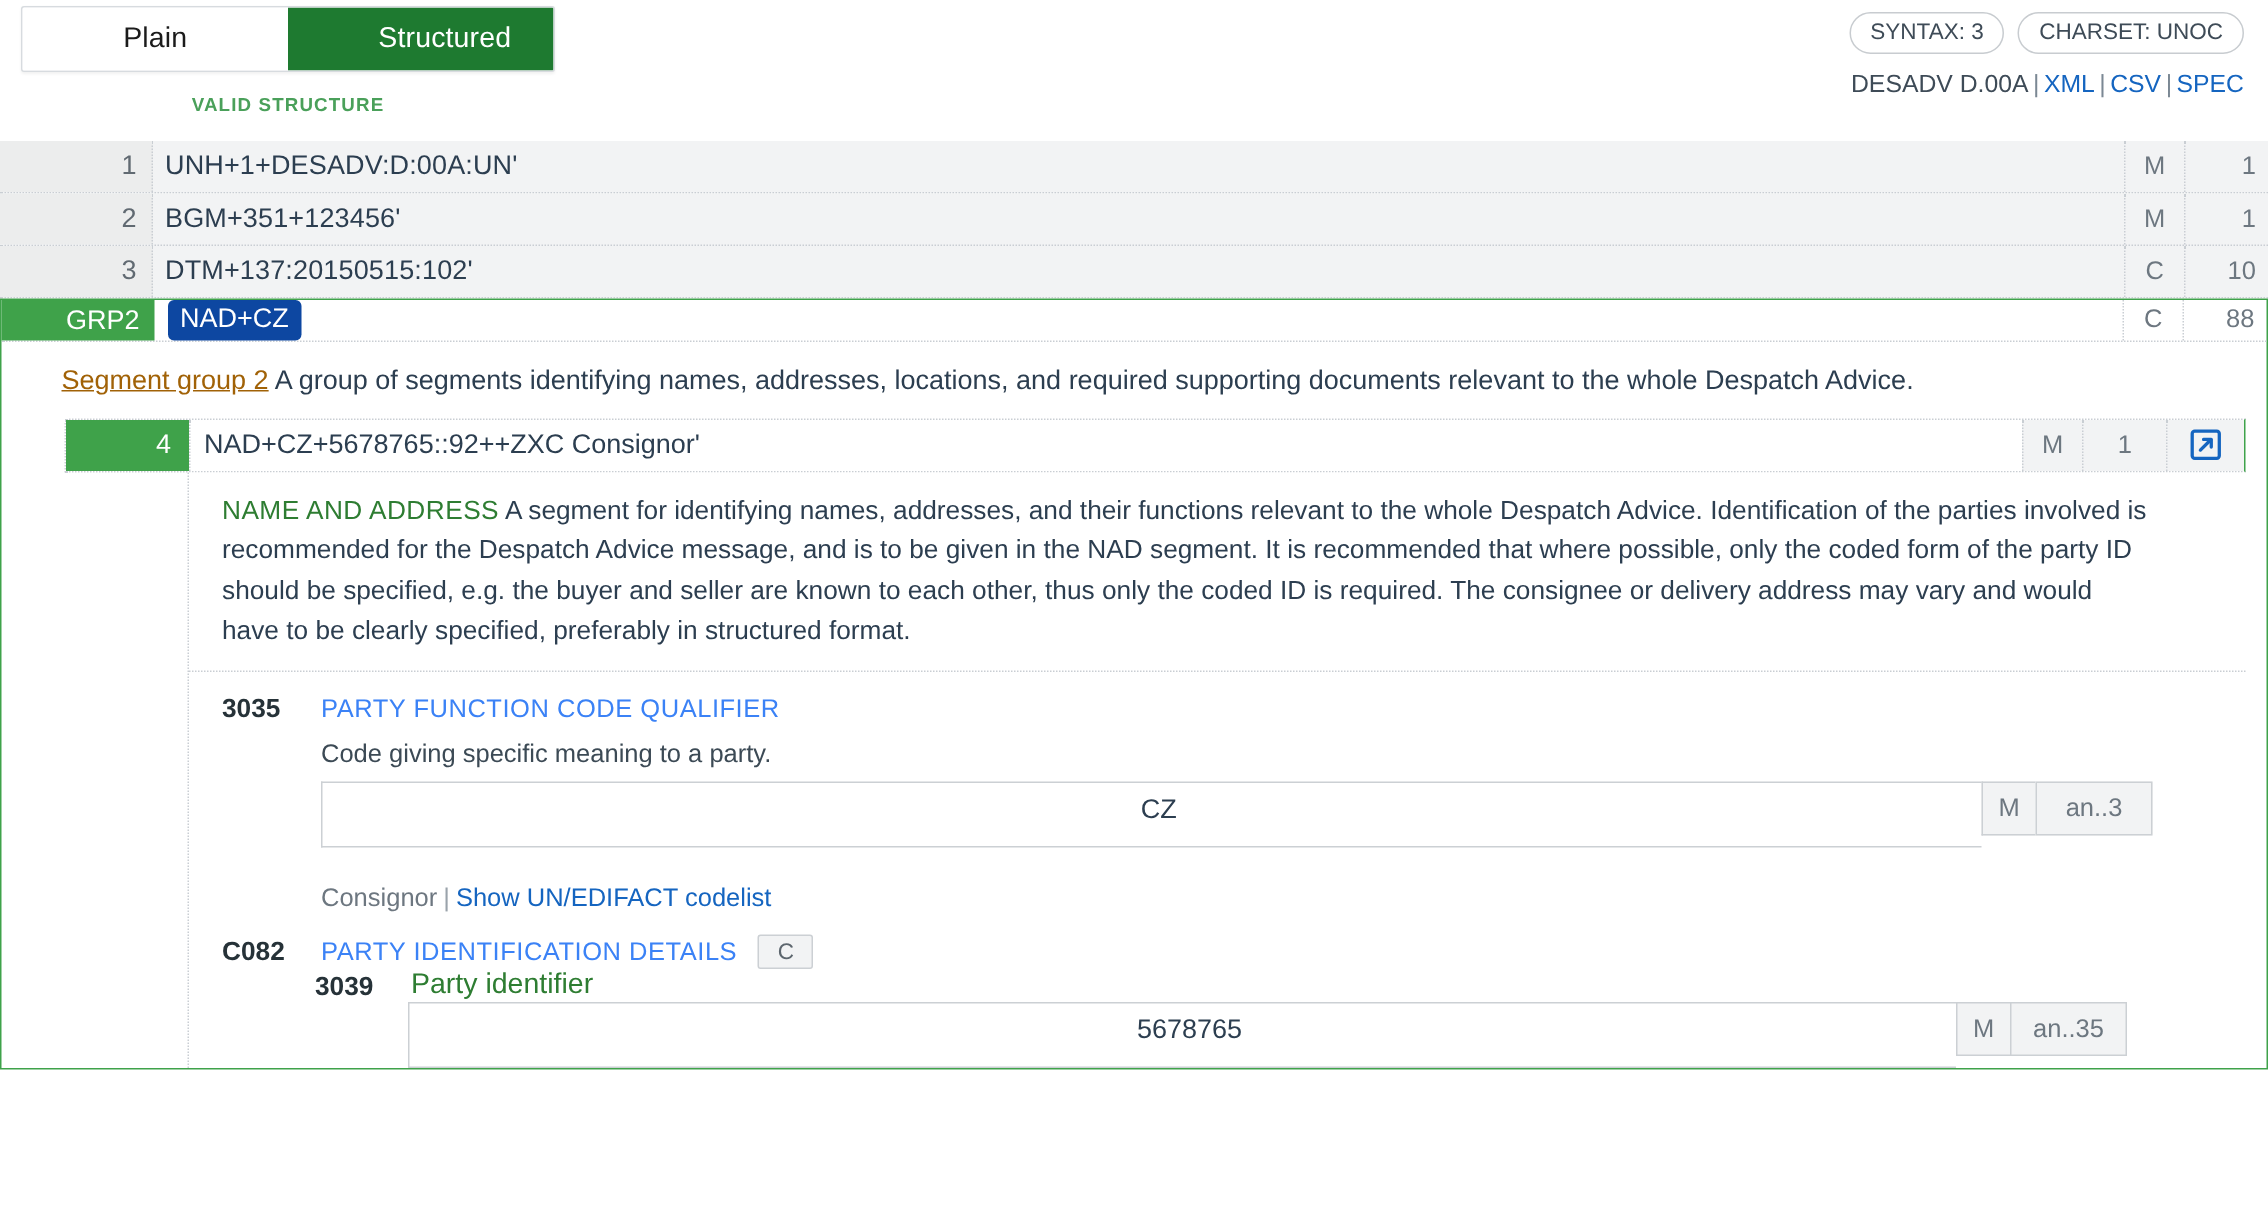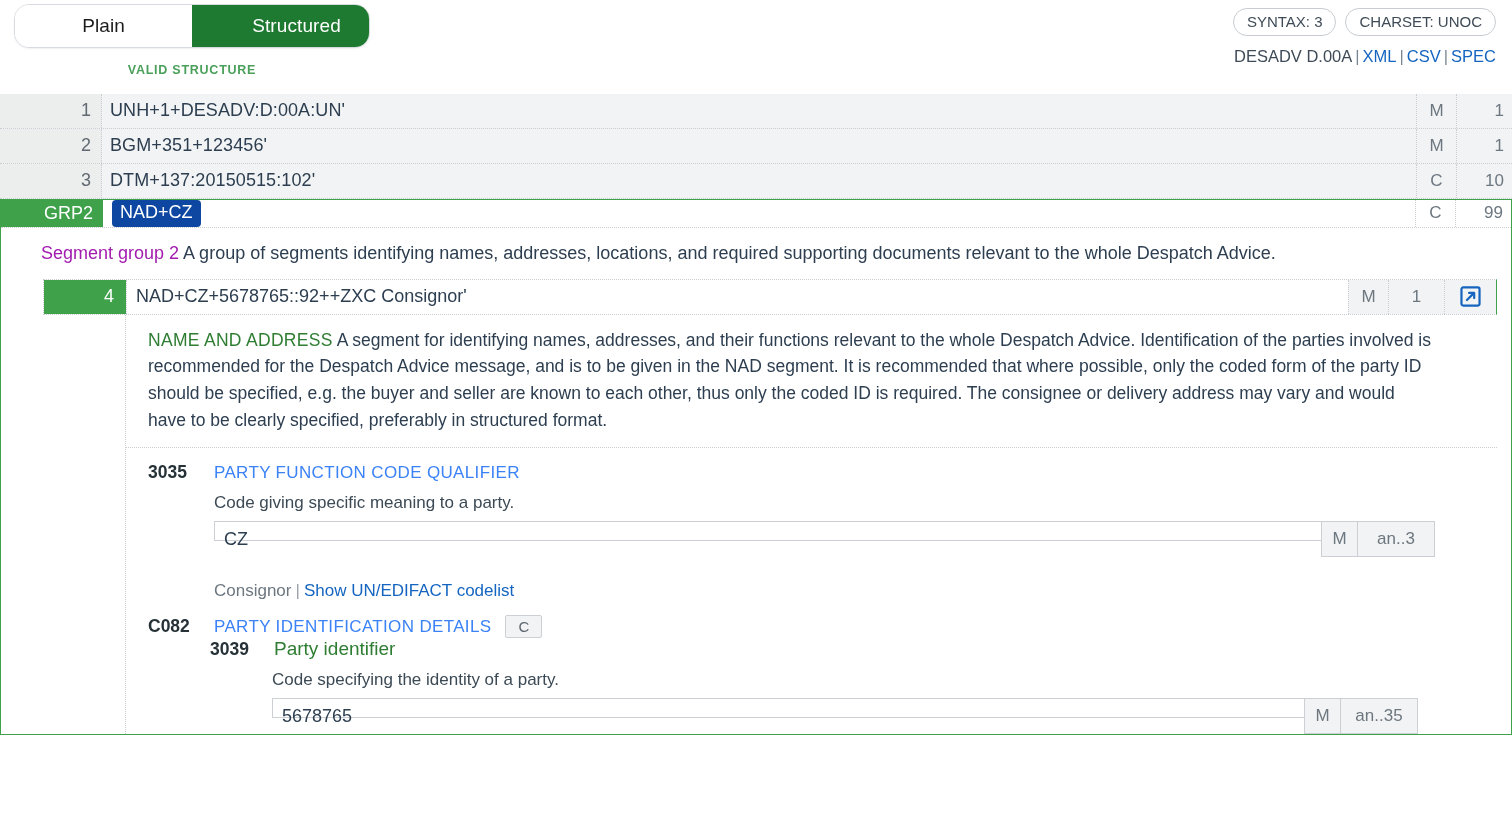--- a/index.html
+++ b/index.html
@@ -11,21 +11,21 @@
     color: #2c3e50;
     overflow: hidden;
   }
   .page { position: relative; width: 1512px; height: 816px; }
 
   
   .header { position: relative; height: 92px; }
   .toggle {
     position: absolute; left: 14px; top: 4px;
     display: flex; width: 356px; height: 44px;
-    border: 1px solid #d7dbdf; border-radius: 15px;
+    border: 1px solid #d7dbdf; border-radius: 2px;
     overflow: hidden; background: #fff;
     box-shadow: 0 1px 2px rgba(0,0,0,.06);
   }
   .toggle > div {
     flex: 1 1 50%;
     display: flex; align-items: center; justify-content: center;
     font-size: 19px; letter-spacing: .1px;
   }
   .toggle .plain { color: #1b1b1b; background: #fff; }
   .toggle .structured { color: #fff; background: #1e7a30; font-weight: 400; padding-left: 32px; }
@@ -101,21 +101,21 @@
   .badge-nad {
     background: #0d47a1; color: #fff;
     font-size: 18px; font-weight: 500;
     border-radius: 4px; padding: 2px 8px 4px 8px;
     line-height: 1.15;
   }
   .grp-desc {
     padding: 12px 16px 13px 40px;
     font-size: 18px; line-height: 1.45; color: #2c3e50;
   }
-  .grp-desc .gname { color: #a21caf; }
+  .grp-desc .gname { color: #a16207; text-decoration: underline; }
 
   
   .seg-card { margin: 0 14px 0 41px; border-left: 1px solid transparent; }
   .seg-head { display: flex; align-items: stretch; border: 1px dotted #c9ced3; border-right: 1px solid #3fa24a; background: #fff; }
   .seg-head .ln-green {
     width: 82px; min-width: 82px;
     background: #3fa24a; color: #fff;
     text-align: right; padding: 6px 12px 7px 0;
     font-size: 18px;
   }
@@ -158,21 +158,22 @@
   .f-desc {
     font-size: 17px; color: #3c4a55;
     margin: 10px 0 8px 66px;
   }
   .f-input-row { display: flex; margin-left: 66px; margin-right: 62px; }
   .f-input {
     flex: 1 1 auto;
     border: 1px solid #ccd0d4; border-right: none;
     background: #fff; color: #2c3e50;
     font-size: 18px; padding: 7px 0 8px 9px;
-    height: 20px;
+    height: 44px;
+    text-align: center;
   }
   .f-m, .f-an {
     display: flex; align-items: center; justify-content: center;
     border: 1px solid #ccd0d4; background: #f2f3f4;
     color: #6d7780; font-size: 17px; height: 36px;
   }
   .f-m { width: 36px; min-width: 36px; border-right: none; }
   .f-an { width: 78px; min-width: 78px; }
   .f-foot { margin-left: 66px; margin-top: 24px; font-size: 17px; color: #6d7780; }
   .f-foot a { color: #1565c0; text-decoration: none; }
@@ -234,21 +235,21 @@
     </div>
 
     <div class="grp-wrap">
 
       <div class="grp-row">
         <div class="grp-tag">GRP2</div>
         <div class="grp-body">
           <span class="badge-nad">NAD+CZ</span>
         </div>
         <div class="mc">C</div>
-        <div class="rep">99</div>
+        <div class="rep">88</div>
       </div>
 
       <div class="grp-desc">
         <span class="gname">Segment group 2</span>
         <span>A group of segments identifying names, addresses, locations, and required supporting documents relevant to the whole Despatch Advice.</span>
       </div>
 
       <div class="seg-card">
 
         <div class="seg-head">
@@ -293,21 +294,20 @@
               <span class="f-code">C082</span>
               <span class="f-title">PARTY IDENTIFICATION DETAILS</span>
               <span class="f-flag">C</span>
             </div>
 
             <div class="nest">
               <div class="f-head">
                 <span class="f-code">3039</span>
                 <span class="f-title sub">Party identifier</span>
               </div>
-              <div class="f-desc">Code specifying the identity of a party.</div>
               <div class="f-input-row">
                 <div class="f-input">5678765</div>
                 <div class="f-m">M</div>
                 <div class="f-an">an..35</div>
               </div>
             </div>
           </div>
 
         </div>
       </div>

